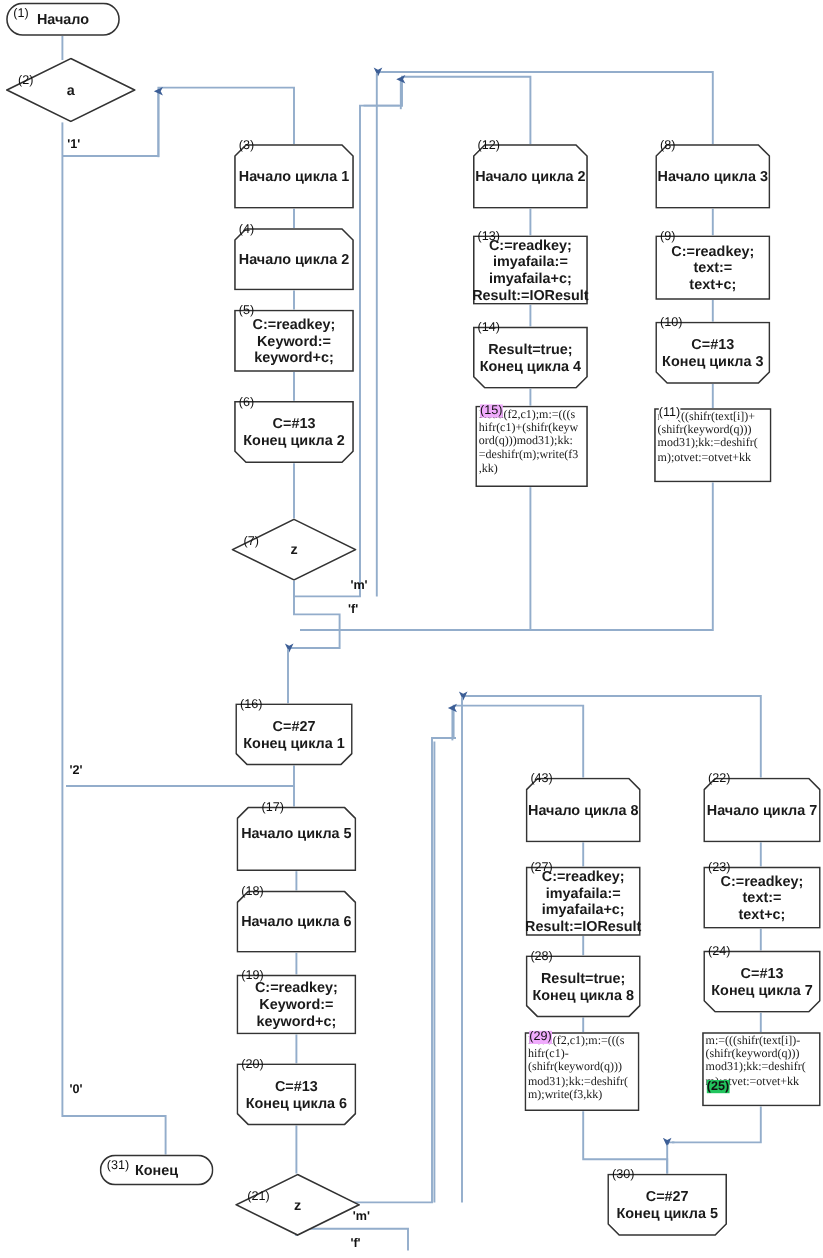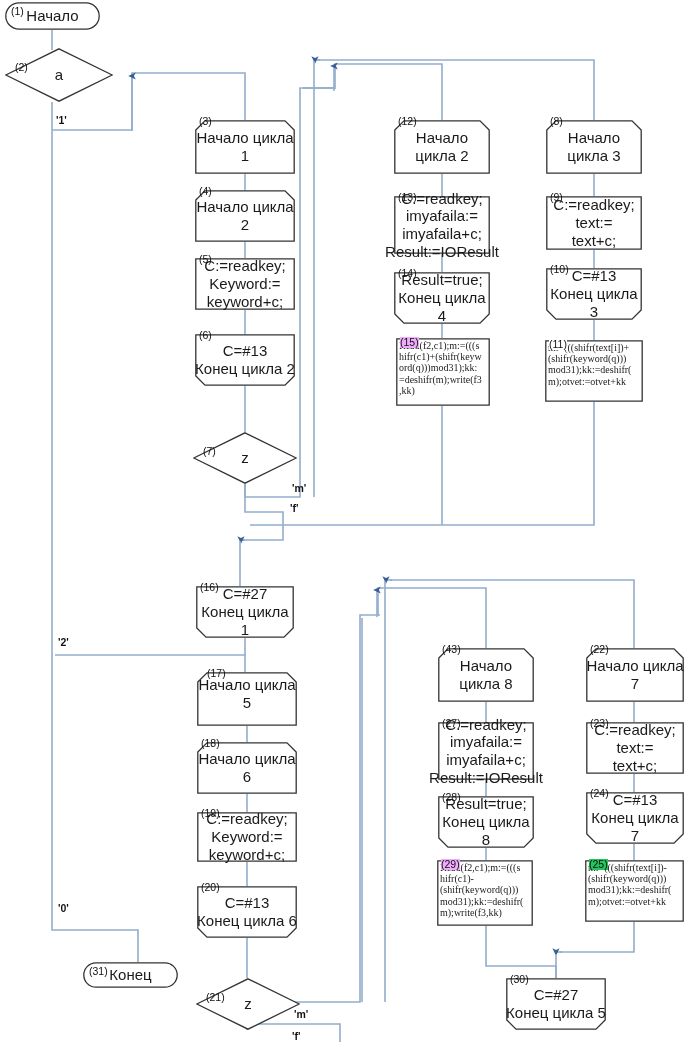--- a/index.html
+++ b/index.html
@@ -16,21 +16,21 @@
   .tag{
     position:absolute;font-size:10.5px;color:#111;
     font-family:"Liberation Sans",sans-serif;line-height:1;
   }
   .edge-lbl{
     position:absolute;font-size:10.5px;color:#111;font-weight:700;
     font-family:"Liberation Sans",sans-serif;white-space:nowrap;
   }
   
   .shp{position:absolute;left:0;top:0;}
-  .txt-sans{font-family:"Liberation Sans",sans-serif;font-size:15px;}
+  .txt-sans{font-family:"Liberation Sans",sans-serif;font-size:12px;font-weight:bold;}
   .txt-serif{font-family:"Liberation Serif",serif;font-size:10px;}
   .code .lbl{
     align-items:flex-start;justify-content:flex-start;
     text-align:left;padding:2px 3px 0 3px;line-height:1.12;
     font-family:"Liberation Serif",serif;font-size:10px;
     overflow:hidden;
   }
 </style>
 </head>
 <body>
@@ -250,21 +250,21 @@
         <div class="lbl txt-sans">C=#27
 Конец цикла 1</div>
       </div>
       <div class="tag" style="left: 200px; top: 582px;">(16)</div>
       <div class="node" style="left: 197px; top: 672px; width: 100px; height: 44px;">
         <svg class="shp" width="100" height="54" viewBox="0 0 100 54">
           <path d="M10,0.8 L90,0.8 L99.2,10 L99.2,53.2 L0.8,53.2 L0.8,10 Z" fill="#fff" stroke="#333333" stroke-width="1.3"></path>
         </svg>
         <div class="lbl txt-sans">Начало цикла 5</div>
       </div>
-      <div class="tag" style="left: 207px; top: 668px;">(17)</div>
+      <div class="tag" style="left: 218px; top: 668px;">(17)</div>
       <div class="node" style="left: 197px; top: 742px; width: 100px; height: 52px;">
         <svg class="shp" width="100" height="52" viewBox="0 0 100 52">
           <path d="M10,0.8 L90,0.8 L99.2,10 L99.2,51.2 L0.8,51.2 L0.8,10 Z" fill="#fff" stroke="#333333" stroke-width="1.3"></path>
         </svg>
         <div class="lbl txt-sans">Начало цикла 6</div>
       </div>
       <div class="tag" style="left: 201px; top: 738px;">(18)</div>
       <div class="node" style="left: 197px; top: 812px; width: 100px; height: 50px;">
         <svg class="shp" width="100" height="50" viewBox="0 0 100 50">
           <path d="M0.8,0.8 L99.2,0.8 L99.2,49.2 L0.8,49.2 Z" fill="#fff" stroke="#333333" stroke-width="1.3"></path>
@@ -315,21 +315,21 @@
       <div class="tag" style="left: 590px; top: 788px;">(24)</div>
       <div class="node code" style="left: 585px; top: 860px; width: 99px; height: 62px;">
         <svg class="shp" width="99" height="62" viewBox="0 0 99 62">
           <path d="M0.8,0.8 L98.2,0.8 L98.2,61.2 L0.8,61.2 Z" fill="#fff" stroke="#333333" stroke-width="1.3"></path>
         </svg>
         <div class="lbl txt-serif">m:=(((shifr(text[i])-
 (shifr(keyword(q)))
 mod31);kk:=deshifr(
 m);otvet:=otvet+kk</div>
       </div>
-      <div class="tag" style="left: 589px; top: 859px; background: #22c55e;">(25)</div>
+      <div class="tag" style="left: 589px; top: 900px; background: #22c55e; font-weight: bold;">(25)</div>
       <div class="node" style="left: 438px; top: 648px; width: 96px; height: 54px;">
         <svg class="shp" width="96" height="54" viewBox="0 0 96 54">
           <path d="M10,0.8 L86,0.8 L95.2,10 L95.2,53.2 L0.8,53.2 L0.8,10 Z" fill="#fff" stroke="#333333" stroke-width="1.3"></path>
         </svg>
         <div class="lbl txt-sans">Начало цикла 8</div>
       </div>
       <div class="tag" style="left: 442px; top: 644px;">(43)</div>
       <div class="node" style="left: 438px; top: 722px; width: 96px; height: 58px;">
         <svg class="shp" width="96" height="58" viewBox="0 0 96 58">
           <path d="M0.8,0.8 L95.2,0.8 L95.2,57.2 L0.8,57.2 Z" fill="#fff" stroke="#333333" stroke-width="1.3"></path>

